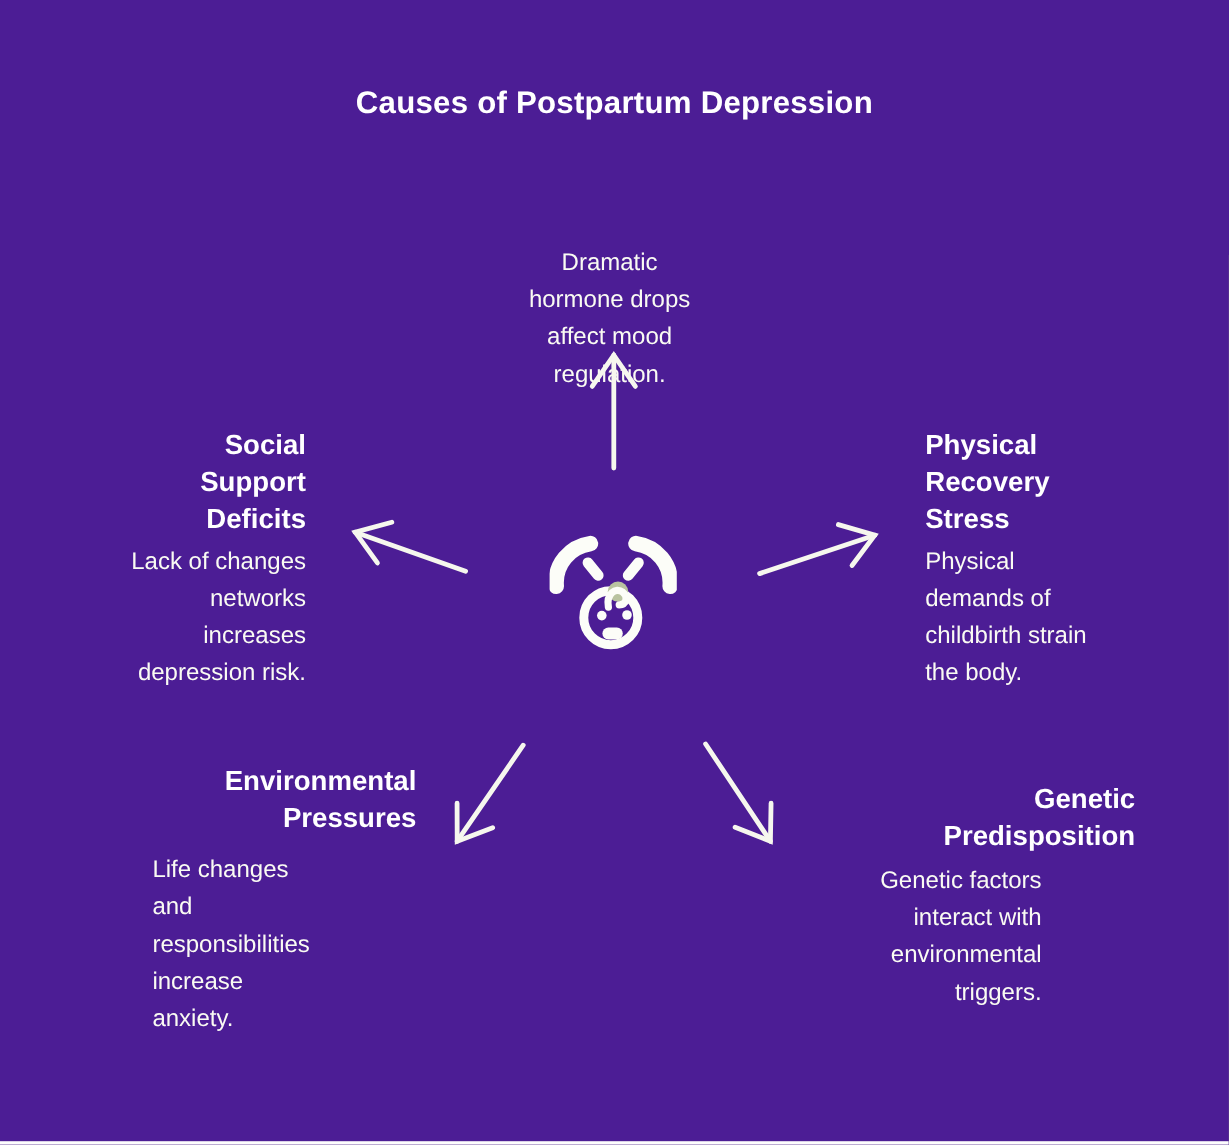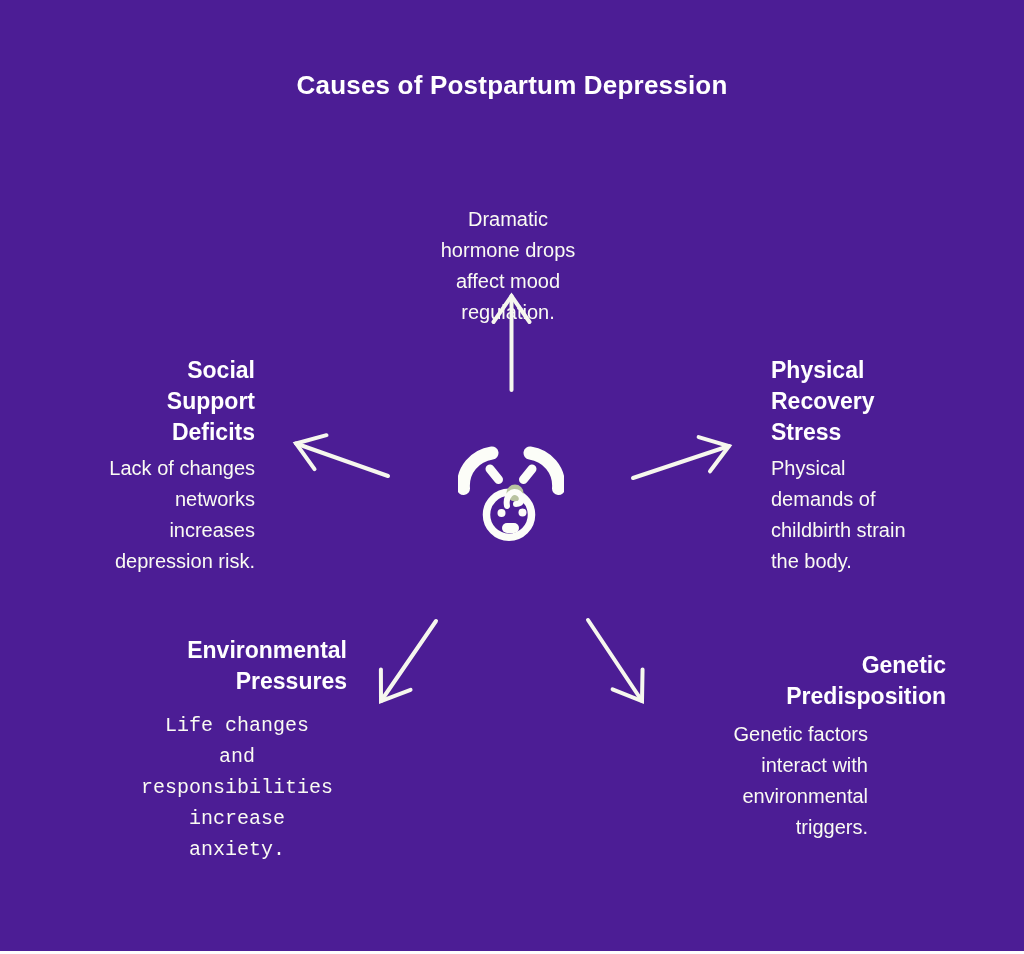--- a/index.html
+++ b/index.html
@@ -42,21 +42,21 @@
   .head-top {top:138px; left:358px; width:300px; text-align:center;}
   .desc-top {top:204px; left:418px; width:180px; text-align:center;}
   
   .head-left {top:355px; left:5px; width:250px; text-align:right;}
   .desc-left {top:453px; left:35px; width:220px; text-align:right;}
   
   .head-right {top:355px; left:771px; width:240px; text-align:left;}
   .desc-right {top:453px; left:771px; width:160px; text-align:left;}
   
   .head-bl {top:635px; left:87px; width:260px; text-align:right;}
-  .desc-bl {top:710px; left:127px; width:220px; text-align:center;font-family:Liberation Mono, monospace;}
+  .desc-bl {top:710px; left:127px; width:220px; text-align:left;}
   
   .head-br {top:650px; left:716px; width:230px; text-align:right;}
   .desc-br {top:719px; left:678px; width:190px; text-align:right;}
 
   .center-icon{
     position:absolute;
     top:440px; left:458px;
     width:106px; height:106px;
   }
   .arrows{

